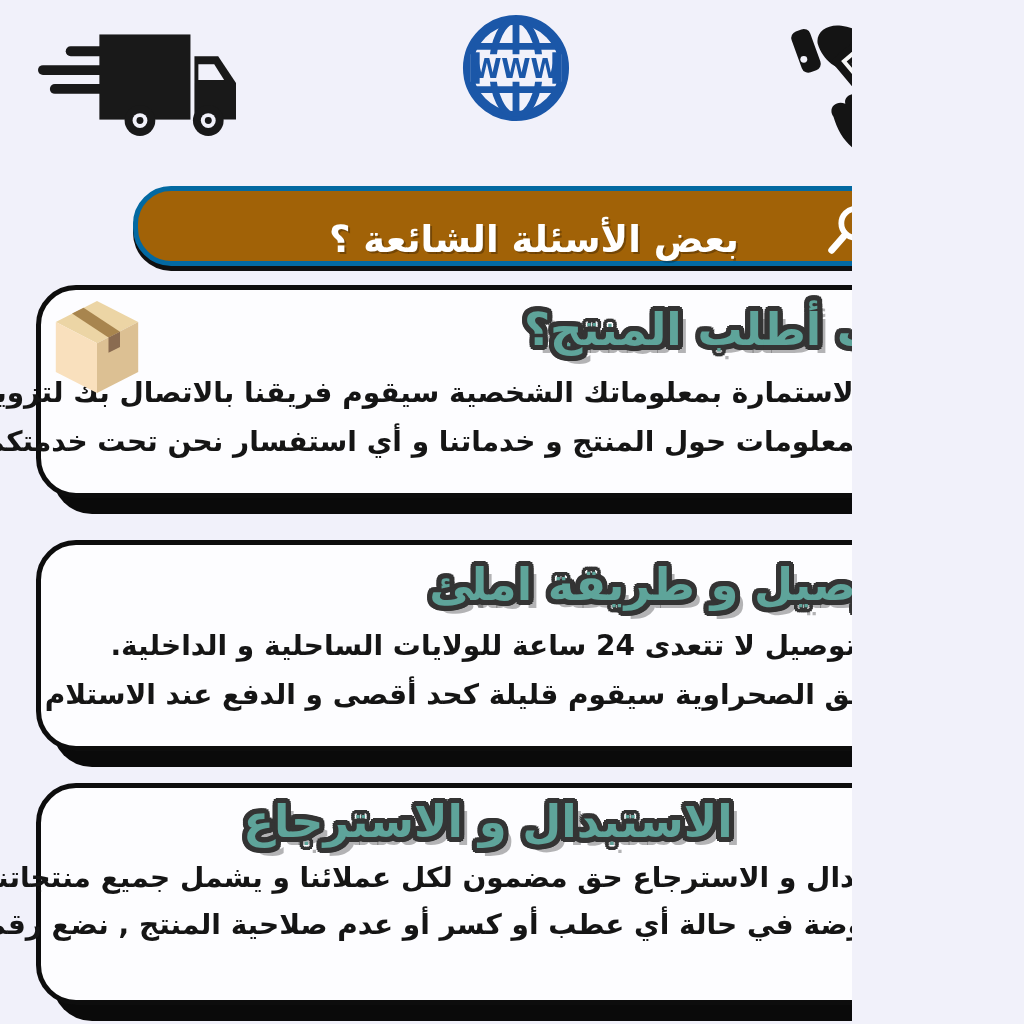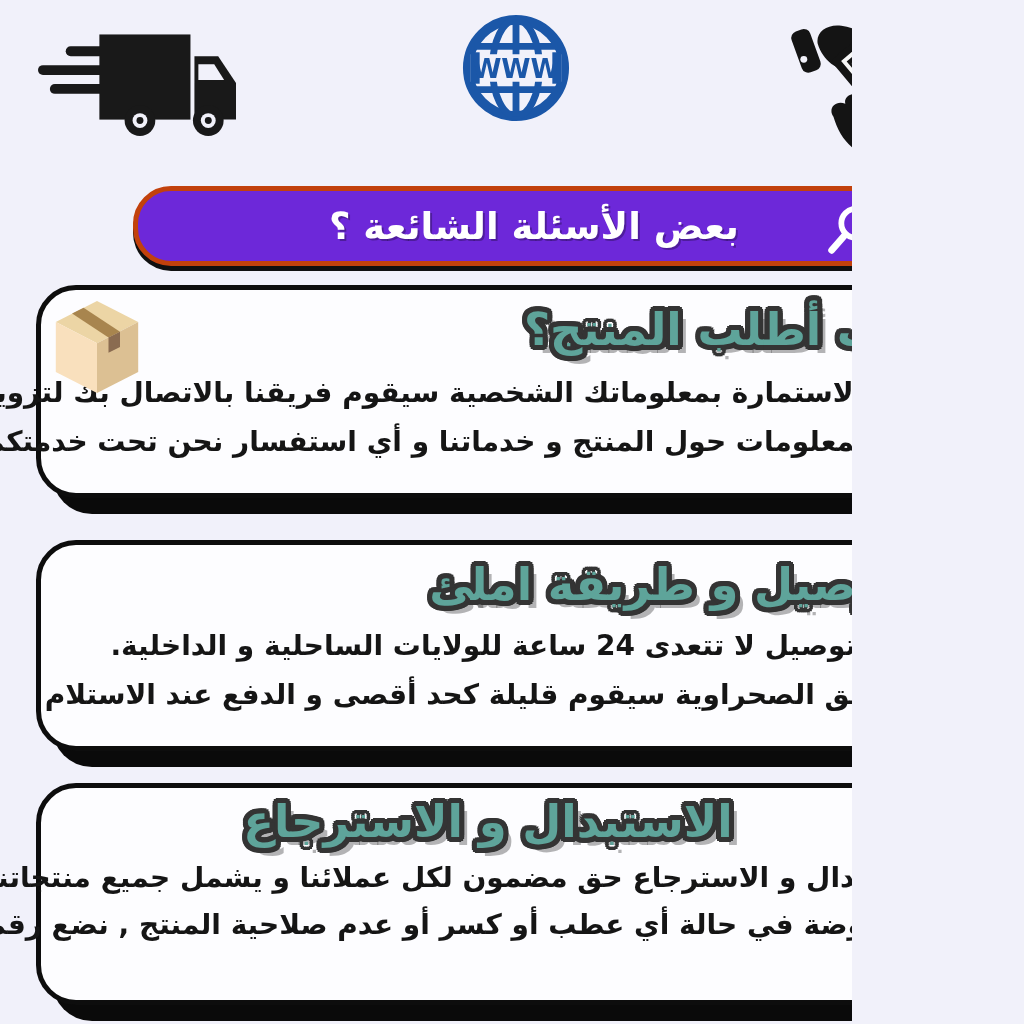--- a/index.html
+++ b/index.html
@@ -10,23 +10,23 @@
   svg{display:block;}
 
   
   .truck-icon{position:absolute;left:38px;top:22px;}
   .globe-icon{position:absolute;left:461px;top:13px;}
   .money-icon{position:absolute;left:788px;top:2px;}
 
   
   .search-bar{
     position:absolute;left:133px;top:186px;width:766px;height:80px;
-    box-sizing:border-box;background:#6d28d9;border:5px solid #c2410c;
+    box-sizing:border-box;background:#a16207;border:5px solid #0369a1;
     border-radius:38px;box-shadow:0 5px 0 #101010;
-    display:flex;align-items:center;justify-content:center;
+    display:flex;align-items:flex-end;justify-content:center;
   }
   .search-label{
     direction:rtl;color:#ffffff;font-weight:bold;font-size:37px;
     text-shadow:2px 2px 0 rgba(0,0,0,0.28);transform:translateX(18px);
     white-space:nowrap;
   }
   .magnifier{position:absolute;right:14px;top:10px;}
 
   
   .card{

